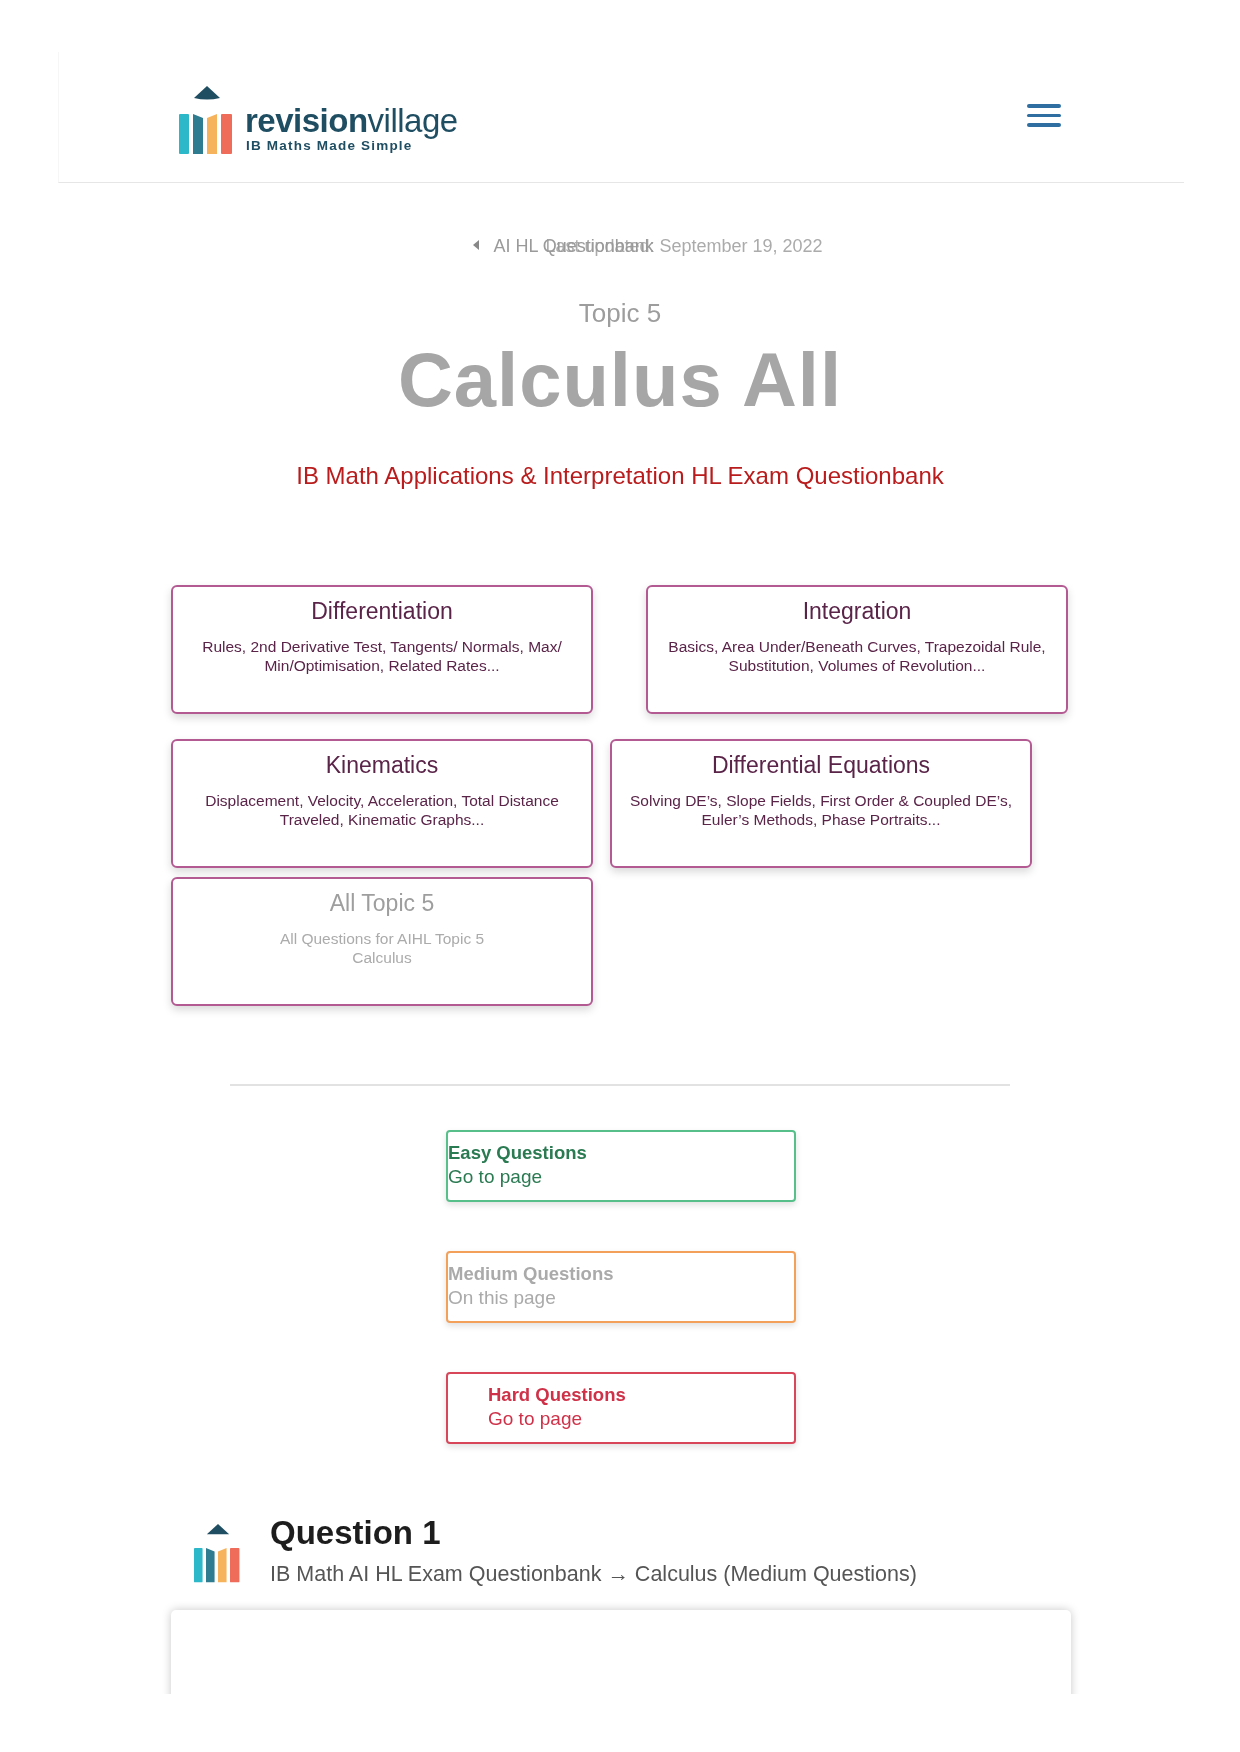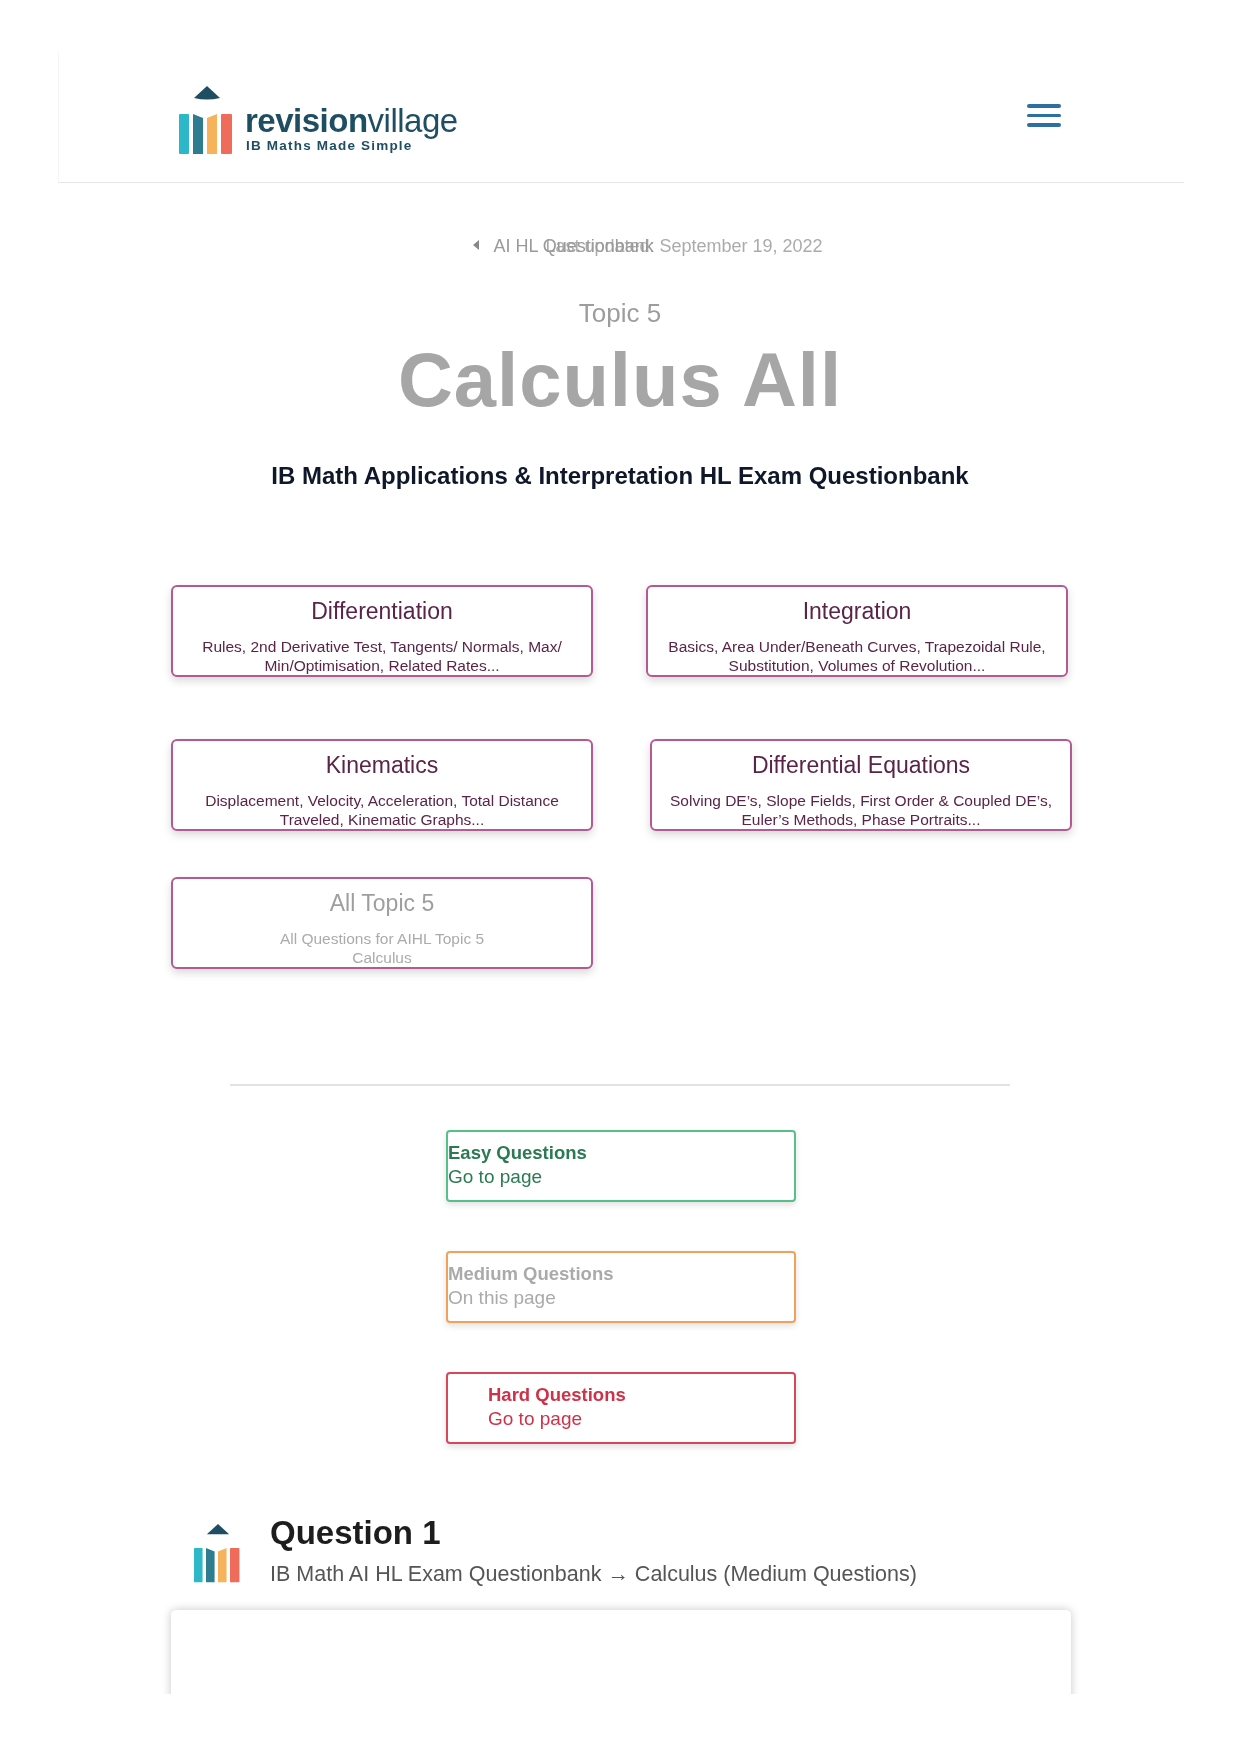--- a/index.html
+++ b/index.html
@@ -15,23 +15,23 @@
   .hamburger i { display:block; height:3.5px; background:#2e6ea1; border-radius:2px; margin-bottom:6px; }
 
   .crumb { position:absolute; left:0; width:1240px; top:236px; text-align:center; font-size:18px; color:#a6a6a6; }
   .crumb-inner { position:relative; display:inline-block; left:28px; }
   .crumb-link { position:absolute; left:0; top:0; white-space:nowrap; color:#9a9a9a; }
   .crumb-caret { display:inline-block; width:0; height:0; border-top:5px solid transparent; border-bottom:5px solid transparent; border-right:6px solid #888; margin-right:14px; vertical-align:2px; }
   .crumb-date { display:inline-block; padding-left:72px; color:#ababab;text-align:center; }
 
   .topic-label { position:absolute; left:0; width:1240px; top:298px; text-align:center; font-size:26px; color:#9d9d9d; }
   .page-title { position:absolute; left:0; width:1240px; top:336px; text-align:center; font-size:76px; font-weight:700; color:#a6a6a6; letter-spacing:1px; }
-  .page-sub { position:absolute; left:0; width:1240px; top:462px; text-align:center; font-size:24px; color:#0f172a; font-weight:700; }
+  .page-sub { position:absolute; left:0; width:1240px; top:462px; text-align:center; font-size:24px; color:#b91c1c; font-weight:400; }
 
-  .card { position:absolute; width:422px; height:92px; border:2px solid #b35a93; border-radius:6px; background:#fff; box-shadow:0 4px 8px rgba(0,0,0,0.15); text-align:center; box-sizing:border-box; cursor:pointer; }
+  .card { position:absolute; width:422px; height:129px; border:2px solid #b35a93; border-radius:6px; background:#fff; box-shadow:0 4px 8px rgba(0,0,0,0.15); text-align:center; box-sizing:border-box; cursor:pointer; }
   .card .ct { font-size:23px; color:#5a2449; margin-top:11px; }
   .card .cd { font-size:15.5px; color:#5a2449; margin:12px 10px 0; line-height:19px; }
   .card.muted .ct { color:#9e9e9e; }
   .card.muted .cd { color:#ababab; }
 
   .divider { position:absolute; left:230px; width:780px; top:1084px; height:2px; background:#e2e2e2; }
 
   .lvl { position:absolute; left:446px; width:350px; height:72px; border-radius:4px; background:#fff; box-shadow:0 3px 6px rgba(0,0,0,0.12); text-align:left; box-sizing:border-box; cursor:pointer; }
   .lvl .lt { font-size:18.5px; font-weight:700; margin-top:10px; }
   .lvl .ls { font-size:19px; margin-top:2px; }
@@ -87,21 +87,21 @@
   <div class="cd">Rules, 2nd Derivative Test, Tangents/ Normals, Max/ Min/Optimisation, Related Rates...</div>
 </div>
 <div class="card" style="left:646px; top:585px;">
   <div class="ct">Integration</div>
   <div class="cd">Basics, Area Under/Beneath Curves, Trapezoidal Rule, Substitution, Volumes of Revolution...</div>
 </div>
 <div class="card" style="left:171px; top:739px;">
   <div class="ct">Kinematics</div>
   <div class="cd">Displacement, Velocity, Acceleration, Total Distance Traveled, Kinematic Graphs...</div>
 </div>
-<div class="card" style="left:650px; top:739px;">
+<div class="card" style="left:610px; top:739px;">
   <div class="ct">Differential Equations</div>
   <div class="cd">Solving DE’s, Slope Fields, First Order &amp; Coupled DE’s, Euler’s Methods, Phase Portraits...</div>
 </div>
 <div class="card muted" style="left:171px; top:877px;">
   <div class="ct">All Topic 5</div>
   <div class="cd" style="margin:12px 80px 0;">All Questions for AIHL Topic 5 Calculus</div>
 </div>
 
 <div class="divider"></div>
 

